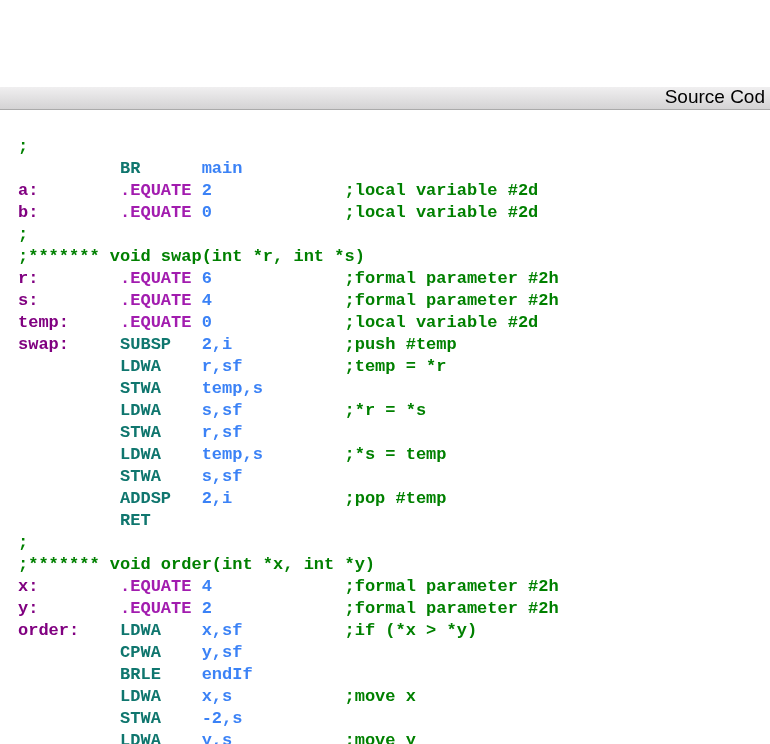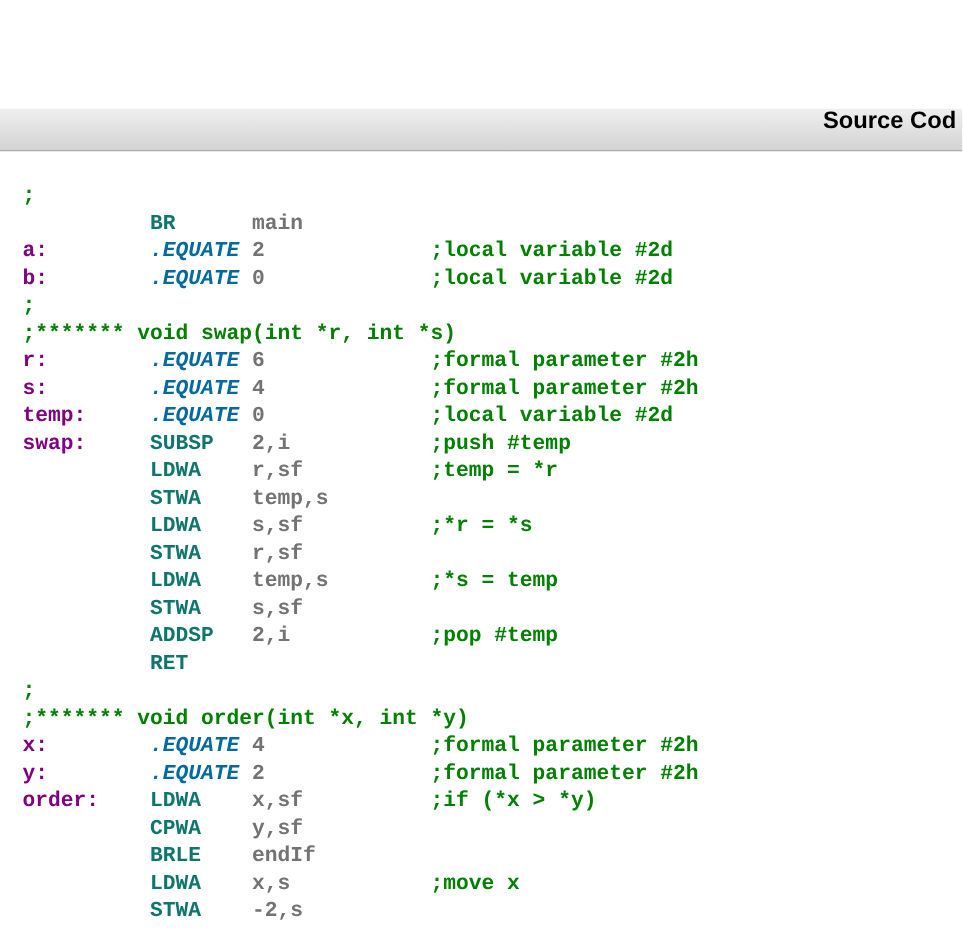--- a/index.html
+++ b/index.html
@@ -8,41 +8,41 @@
       font-size: 17px;
       font-weight: bold;
       line-height: 1.28;
       background: #fff;
       width: 770px;
       height: 744px;
       overflow: hidden;
       white-space: pre;
     }
     .header {
-      height: 34px;
+      height: 23px;
       background: linear-gradient(#f0eff0, #d4d3d4);
       border-bottom: 1px solid #aaa;
       font-family: -apple-system, sans-serif;
-      font-weight: 700;
+      font-weight: 400;
       font-style: normal;
       font-size: 19px;
       color: #000;
       text-align: right;
       padding-right: 5px;
       line-height: 20px;
       overflow:hidden;
     }
     .code-area {
       padding: 4px 0 0 0;
     }
     .line { white-space: pre; height: 22px; padding-left: 18px;}
     .label    { color: #800080; }     
     .mnemonic { color: #0f766e; }     
-    .pseudo   { color: #0369a1; font-style: italic; }  
-    .operand  { color: #737373; }     
+    .pseudo   { color: #a21caf; }  
+    .operand  { color: #3b82f6; }     
     .comment  { color: #008000; }     
   </style>
 </head>
 <body>
 
 
 
 <div class="header">Source Cod</div>
 <div class="code-area" id="code"><div class="line"><span class="comment">;</span></div><div class="line"><span class="label">          </span><span class="mnemonic">BR      </span><span class="operand">main          </span></div><div class="line"><span class="label">a:        </span><span class="pseudo">.EQUATE </span><span class="operand">2             </span><span class="comment">;local variable #2d</span></div><div class="line"><span class="label">b:        </span><span class="pseudo">.EQUATE </span><span class="operand">0             </span><span class="comment">;local variable #2d</span></div><div class="line"><span class="comment">;</span></div><div class="line"><span class="comment">;******* void swap(int *r, int *s)</span></div><div class="line"><span class="label">r:        </span><span class="pseudo">.EQUATE </span><span class="operand">6             </span><span class="comment">;formal parameter #2h</span></div><div class="line"><span class="label">s:        </span><span class="pseudo">.EQUATE </span><span class="operand">4             </span><span class="comment">;formal parameter #2h</span></div><div class="line"><span class="label">temp:     </span><span class="pseudo">.EQUATE </span><span class="operand">0             </span><span class="comment">;local variable #2d</span></div><div class="line"><span class="label">swap:     </span><span class="mnemonic">SUBSP   </span><span class="operand">2,i           </span><span class="comment">;push #temp</span></div><div class="line"><span class="label">          </span><span class="mnemonic">LDWA    </span><span class="operand">r,sf          </span><span class="comment">;temp = *r</span></div><div class="line"><span class="label">          </span><span class="mnemonic">STWA    </span><span class="operand">temp,s        </span></div><div class="line"><span class="label">          </span><span class="mnemonic">LDWA    </span><span class="operand">s,sf          </span><span class="comment">;*r = *s</span></div><div class="line"><span class="label">          </span><span class="mnemonic">STWA    </span><span class="operand">r,sf          </span></div><div class="line"><span class="label">          </span><span class="mnemonic">LDWA    </span><span class="operand">temp,s        </span><span class="comment">;*s = temp</span></div><div class="line"><span class="label">          </span><span class="mnemonic">STWA    </span><span class="operand">s,sf          </span></div><div class="line"><span class="label">          </span><span class="mnemonic">ADDSP   </span><span class="operand">2,i           </span><span class="comment">;pop #temp</span></div><div class="line"><span class="label">          </span><span class="mnemonic">RET     </span><span class="operand">              </span></div><div class="line"><span class="comment">;</span></div><div class="line"><span class="comment">;******* void order(int *x, int *y)</span></div><div class="line"><span class="label">x:        </span><span class="pseudo">.EQUATE </span><span class="operand">4             </span><span class="comment">;formal parameter #2h</span></div><div class="line"><span class="label">y:        </span><span class="pseudo">.EQUATE </span><span class="operand">2             </span><span class="comment">;formal parameter #2h</span></div><div class="line"><span class="label">order:    </span><span class="mnemonic">LDWA    </span><span class="operand">x,sf          </span><span class="comment">;if (*x &gt; *y)</span></div><div class="line"><span class="label">          </span><span class="mnemonic">CPWA    </span><span class="operand">y,sf          </span></div><div class="line"><span class="label">          </span><span class="mnemonic">BRLE    </span><span class="operand">endIf         </span></div><div class="line"><span class="label">          </span><span class="mnemonic">LDWA    </span><span class="operand">x,s           </span><span class="comment">;move x</span></div><div class="line"><span class="label">          </span><span class="mnemonic">STWA    </span><span class="operand">-2,s          </span></div><div class="line"><span class="label">          </span><span class="mnemonic">LDWA    </span><span class="operand">y,s           </span><span class="comment">;move y</span></div></div>
 

